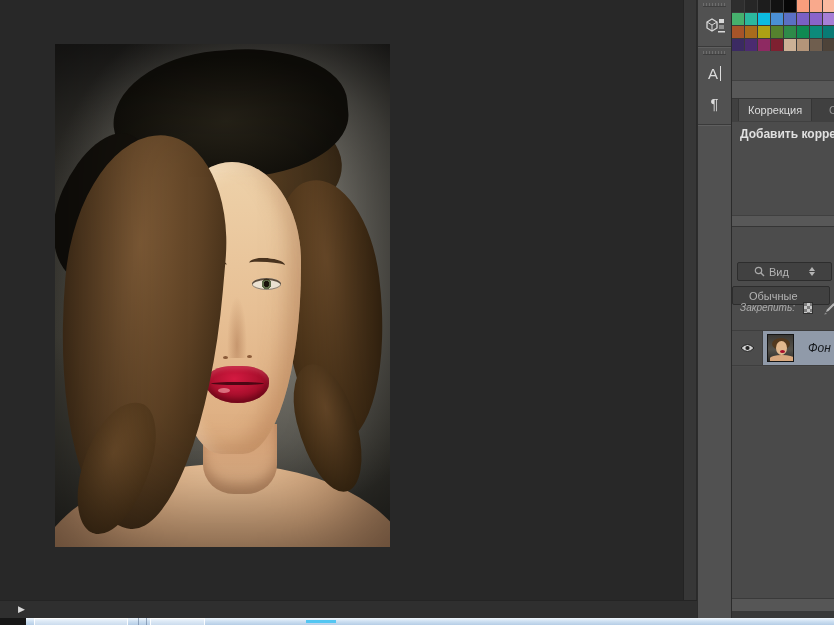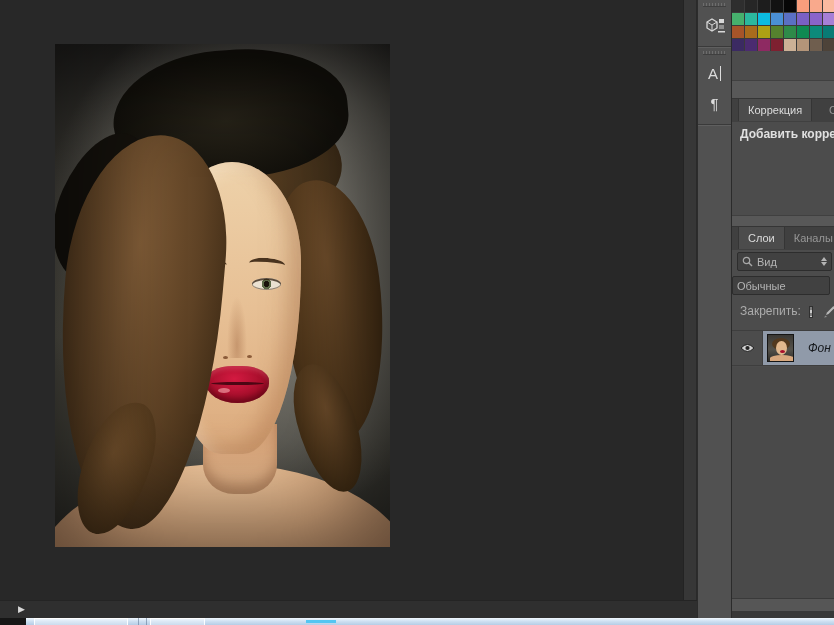--- a/index.html
+++ b/index.html
@@ -92,28 +92,28 @@
   .swatch { width:100%; height:100%; }
   .spacer-band { left:0; width:103px; background:#585858;
     border-top:1px solid #404040; border-bottom:1px solid #353535; }
   .tabbar { left:0; width:103px; height:23px; background:#404040; display:flex; align-items:stretch;
     border-bottom:1px solid #404040; padding-left:6px; }
   .tab { display:flex; align-items:center; padding:0 9px; font-size:11px; color:#979797; white-space:nowrap; }
   .tab.active { background:#4c4c4c; color:#dcdcdc; border-left:1px solid #353535; border-right:1px solid #353535; }
   .add-adj { left:8px; top:127px; width:95px; font-size:12px; font-weight:bold; color:#e0e0e0;
     white-space:nowrap; overflow:hidden; }
   .combo { background:#414141; border:1px solid #2d2d2d; border-radius:2px; height:19px;
-    display:flex; align-items:center; color:#b4b4b4; font-size:11px; padding:0 4px; overflow:hidden; }
+    display:flex; align-items:center; color:#b4b4b4; font-size:11px; padding:0 16px; overflow:hidden;margin-top:10px; }
   .filter-row { left:5px; top:252px; width:95px; }
   .blend-row  { left:0; top:276px; width:98px; }
   .updn { margin-left:auto; display:flex; flex-direction:column; gap:1px; }
   .updn i { width:0; height:0; border-left:3px solid transparent; border-right:3px solid transparent; }
   .updn .u { border-bottom:4px solid #b4b4b4; } .updn .d { border-top:4px solid #b4b4b4; }
-  .lock-row { left:8px; top:302px; width:95px; height:16px; display:flex; align-items:flex-end;
-    font-size:12px; color:#acacac; }
+  .lock-row { left:8px; top:302px; width:95px; height:16px; display:flex; align-items:flex-start;
+    font-size:10px; color:#acacac;font-style:italic; }
   .checker { width:12px; height:12px; margin-left:8px; border:1px solid #303030;
     background:
       linear-gradient(45deg,#c9c9c9 25%,rgba(0,0,0,0) 25% 75%,#c9c9c9 75%),
       linear-gradient(45deg,#c9c9c9 25%,#7e7e7e 25% 75%,#c9c9c9 75%);
     background-size:6px 6px; background-position:0 0,3px 3px; }
   .brush-ic { margin-left:8px; }
   .layer-row { left:0; top:330px; width:103px; height:36px; display:flex;
     border-top:1px solid #3e3e3e; border-bottom:1px solid #3e3e3e; }
   .eye-cell { width:31px; border-right:1px solid #3f3f3f; display:flex; align-items:center; justify-content:center; background:#4c4c4c; }
   .layer-sel { flex:1; background:#909AA9; display:flex; align-items:center; }
@@ -246,28 +246,20 @@
         <span>Коррекция</span>
       </div>
       <div class="tab">
         <span>Стил</span>
       </div>
     </div>
     <div class="abs add-adj">Добавить коррек</div>
 
     <div class="abs spacer-band" style="top:215px; height:12px;"></div>
 
-    <div class="abs tabbar" style="top:227px;">
-      <div class="tab active">
-        <span>Слои</span>
-      </div>
-      <div class="tab">
-        <span>Каналы</span>
-      </div>
-    </div>
 
     <div class="abs combo filter-row">
       <span style="margin-right:4px;">
         <svg width="11" height="11" viewBox="0 0 11 11">
           <circle cx="4.5" cy="4.5" r="3.2" fill="none" stroke="#a8a8a8" stroke-width="1.2"></circle>
           <line x1="7" y1="7" x2="10" y2="10" stroke="#a8a8a8" stroke-width="1.4"></line>
         </svg>
       </span>
       <span>Вид</span>
       <span class="updn">

